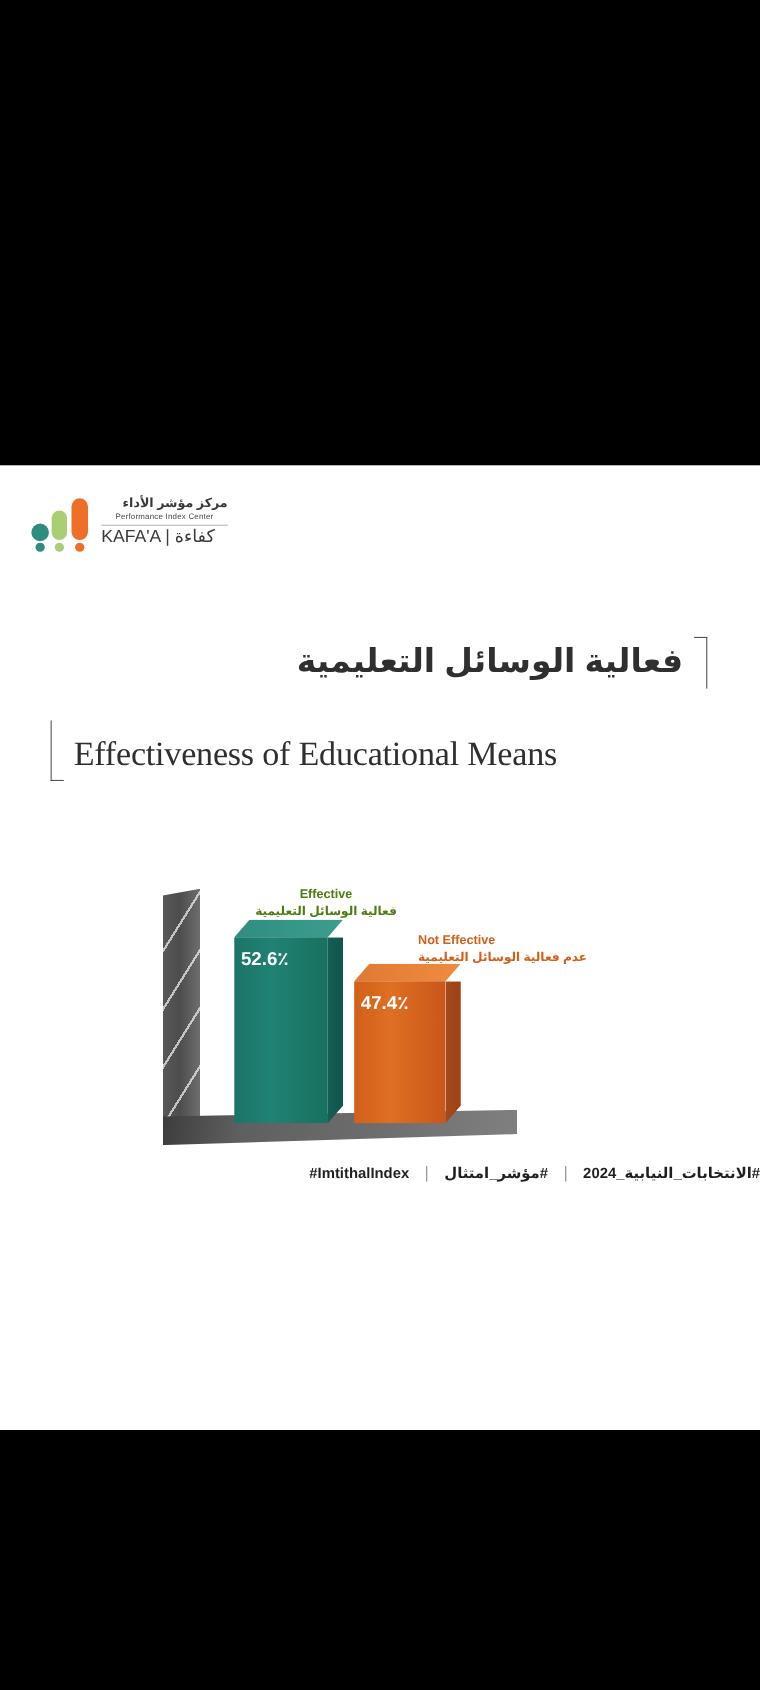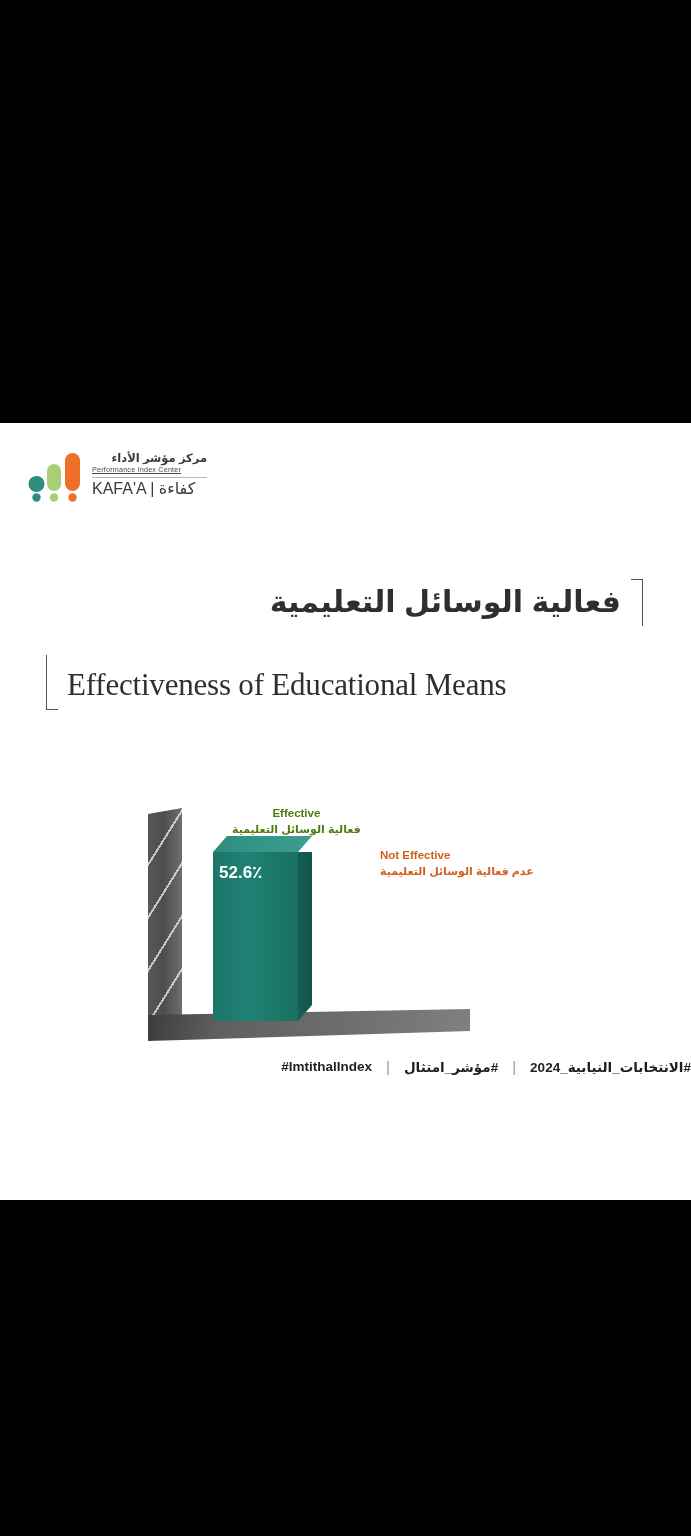--- a/index.html
+++ b/index.html
@@ -21,21 +21,21 @@
     height: 1536px;
     background: #000000;
   }
 
   
   #card {
     position: absolute;
     left: 0;
     top: 423px;
     width: 691px;
-    height: 777px;
+    height: 877px;
     background: #ffffff;
   }
 
   
   #logo {
     position: absolute;
     left: 27px;
     top: 28px;
     width: 180px;
     height: 58px;
@@ -62,23 +62,22 @@
     line-height: 14px;
     letter-spacing: 0px;
     white-space: nowrap;
   }
   .logo-en {
     font-size: 7.2px;
     color: #4a4a4a;
     line-height: 10px;
     letter-spacing: .2px;
     direction: ltr;
-    text-align: left;
-    white-space: nowrap;
-    text-decoration: underline;
+    text-align: center;
+    white-space: nowrap;
   }
   .logo-rule {
     margin: 2px 0 3px 0;
     height: 1px;
     background: #b9b9b9;
     width: 100%;
   }
   .logo-kafaa {
     font-size: 16px;
     font-weight: normal;
@@ -328,20 +327,26 @@
       <div id="backwall"></div>
       <div id="floor"></div>
 
       <div class="bar" id="bar-effective">
         <div class="bar-top"></div>
         <div class="bar-side"></div>
         <div class="bar-front"></div>
         <div class="bar-value">52.6٪</div>
       </div>
 
+      <div class="bar" id="bar-noteffective">
+        <div class="bar-top"></div>
+        <div class="bar-side"></div>
+        <div class="bar-front"></div>
+        <div class="bar-value">47.4٪</div>
+      </div>
 
       <div class="callout" id="callout-effective">
         <div class="cl-en">Effective</div>
         <div class="cl-ar">فعالية الوسائل التعليمية</div>
       </div>
 
       <div class="callout" id="callout-noteffective">
         <div class="cl-en">Not Effective</div>
         <div class="cl-ar">عدم فعالية الوسائل التعليمية</div>
       </div>

